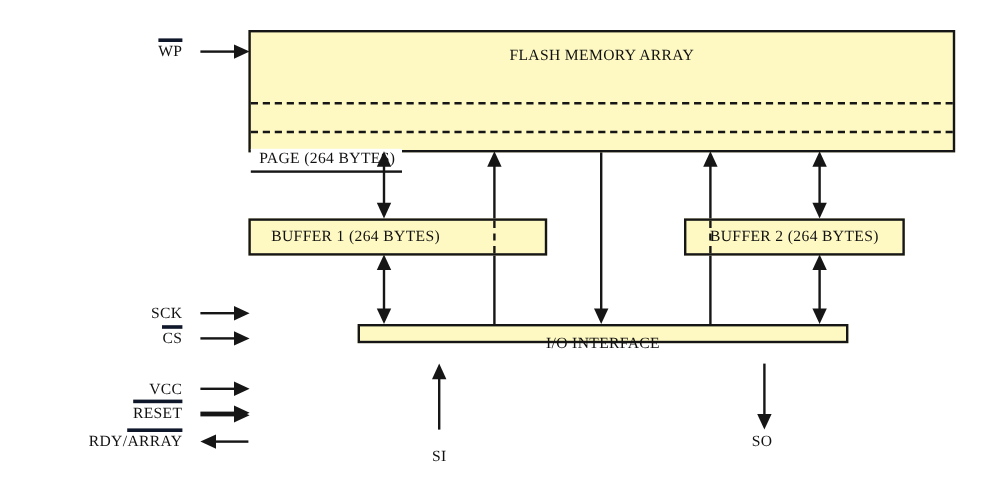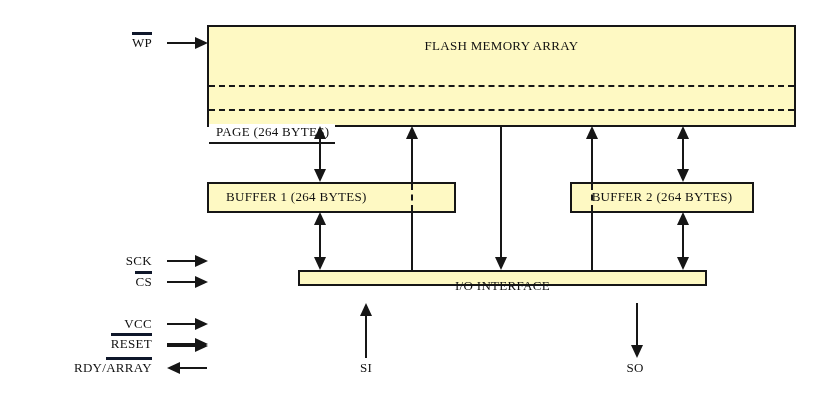--- a/index.html
+++ b/index.html
@@ -117,21 +117,21 @@
 
   <div>
     <div class="ah ah-up" style="left:677px; top:212px;"></div>
     <div class="vline" style="left:682px; top:222px; height:38px;"></div>
     <div class="ah ah-down" style="left:677px; top:257px;"></div>
   </div>
 
   <div>
     <div class="ah ah-up" style="left:360px; top:303px;"></div>
     <div class="vline" style="left:365px; top:314px; height:44px;"></div>
-    <div class="si-so-label" style="left:346px;">SI</div>
+    <div class="si-so-label" style="left:346px;margin-top:12px;">SI</div>
   </div>
 
   <div>
     <div class="vline" style="left:636px; top:303px; height:44px;"></div>
     <div class="ah ah-down" style="left:631px; top:345px;"></div>
     <div class="si-so-label" style="left:615px;">SO</div>
   </div>
 
   <div class="pin-row" style="top:33px;">
     <div class="pin-label">

